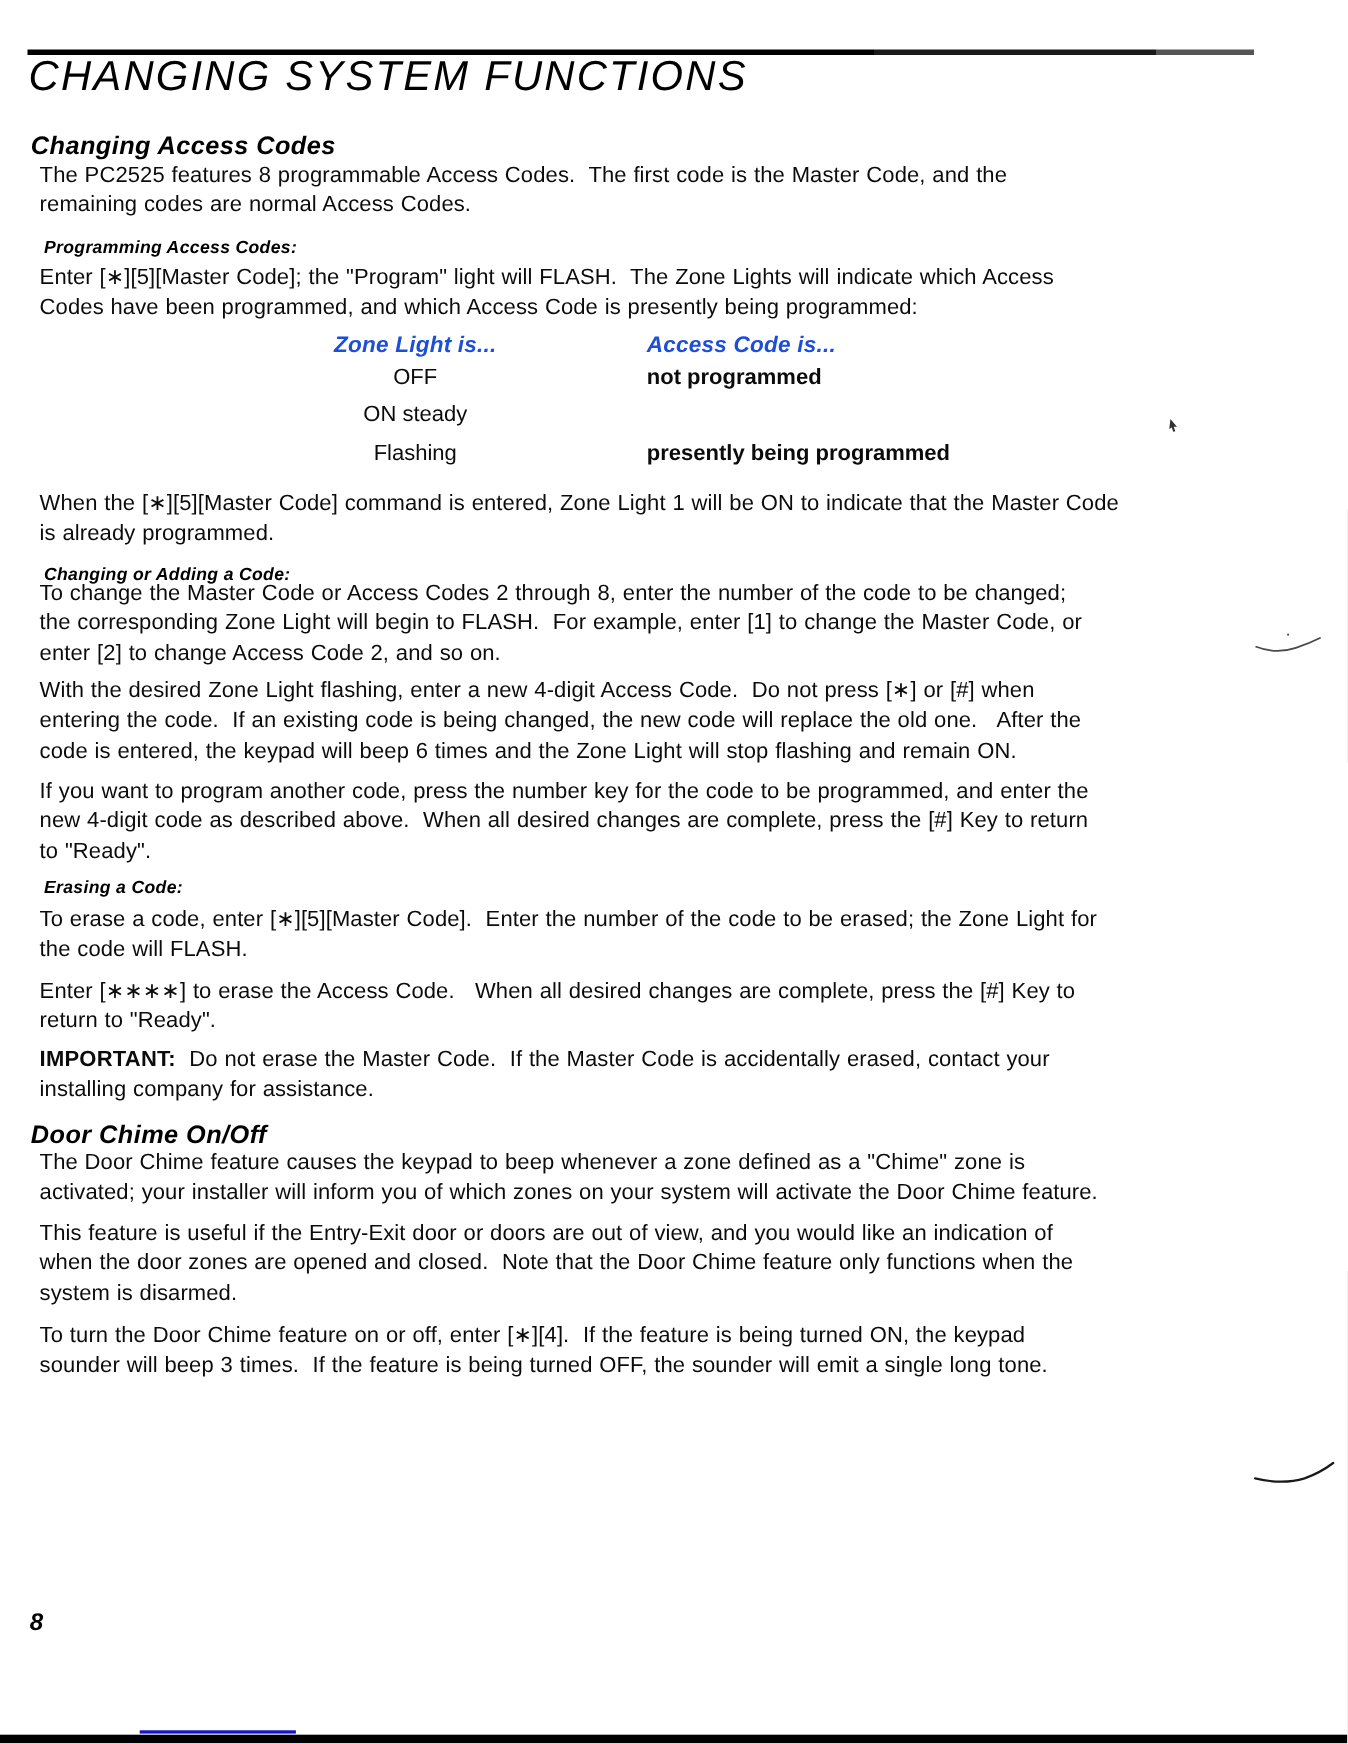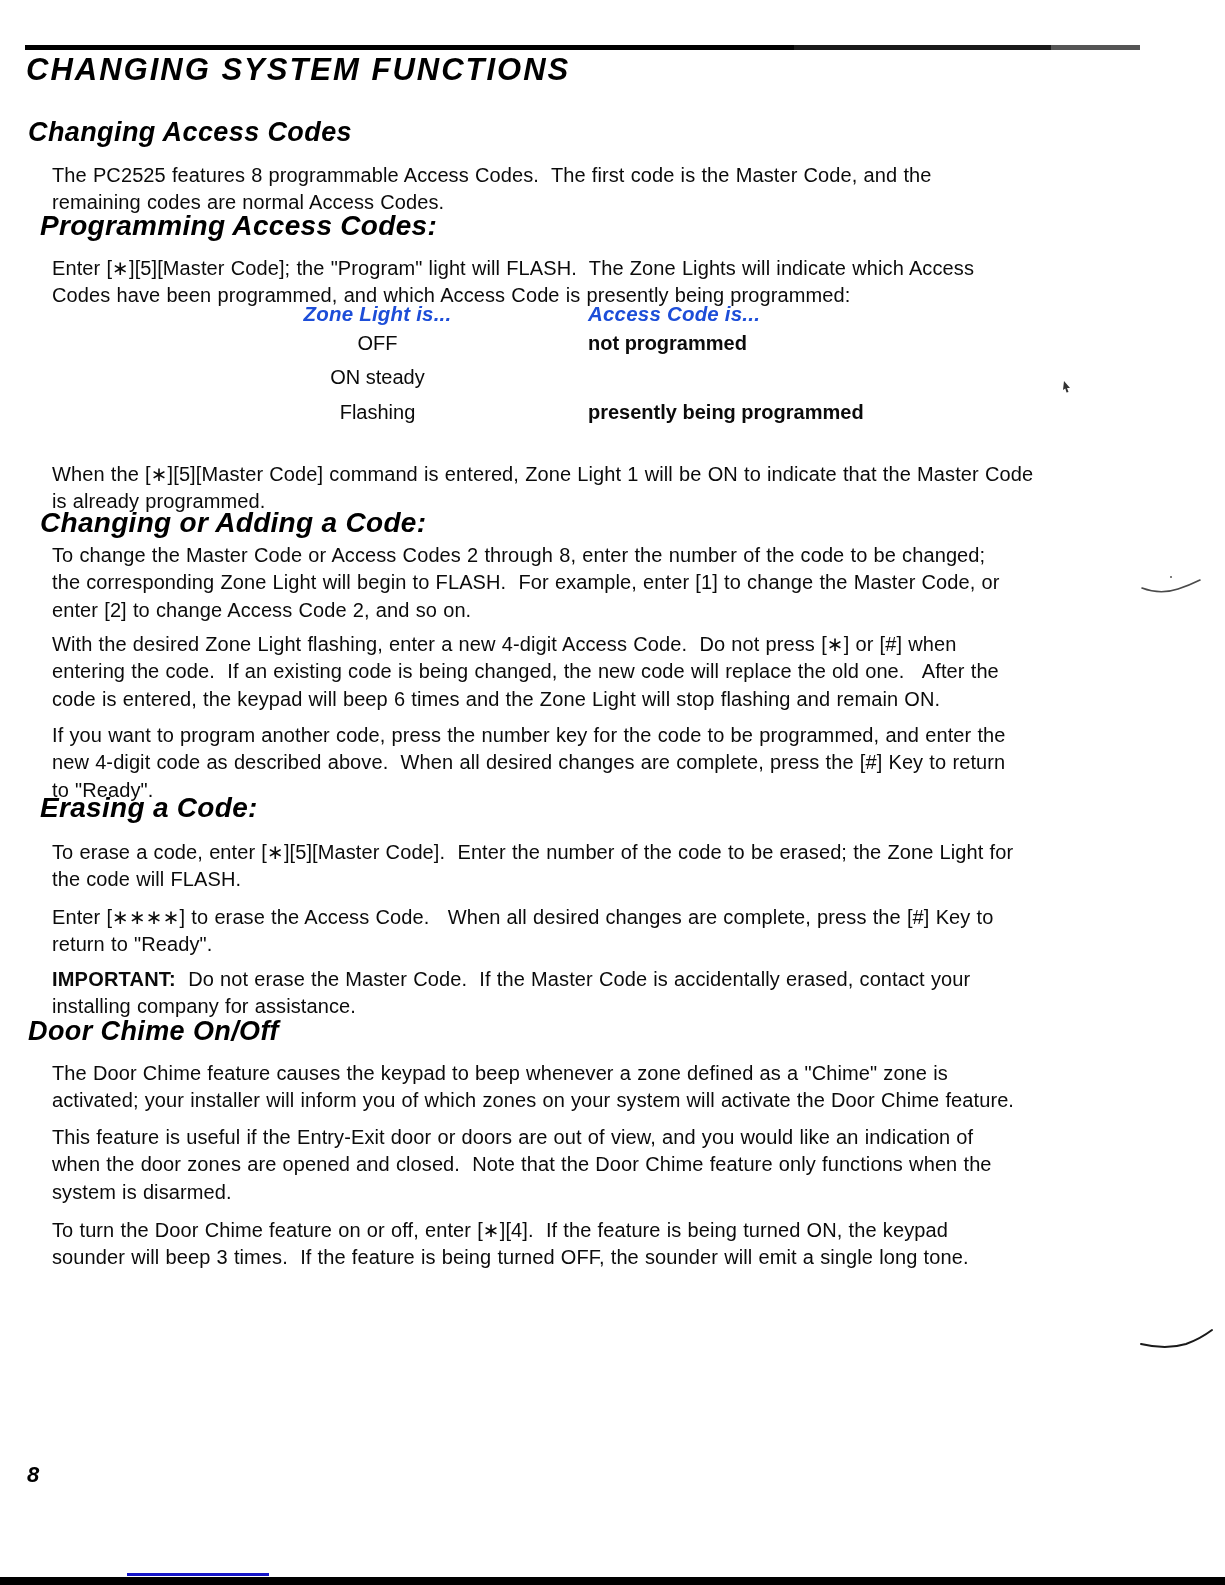--- a/index.html
+++ b/index.html
@@ -7,35 +7,35 @@
     position:relative;width:1225px;height:1585px;margin:0 auto;
     background:#ffffff;overflow:hidden;color:#0b0b0b;
     font-family:"Liberation Sans","DejaVu Sans",sans-serif;
   }
   .top-rule{
     position:absolute;left:25px;top:45px;width:1115px;height:5px;
     background:linear-gradient(90deg,#000 0 69%,#1a1a1a 69% 92%,#555 92% 100%);
   }
   .title{
     position:absolute;left:26px;top:52px;margin:0;
-    font-size:31px;line-height:36px;font-weight:bold;font-style:italic;
+    font-size:38px;line-height:36px;font-weight:normal;font-style:italic;
     letter-spacing:2px;color:#000;white-space:pre;
   }
   .h2{
     position:absolute;left:28px;margin:0;
-    font-size:27px;line-height:27px;font-weight:bold;font-style:italic;
+    font-size:23px;line-height:27px;font-weight:bold;font-style:italic;
     letter-spacing:.4px;color:#000;white-space:pre;text-align:center;
   }
   .h3{
     position:absolute;left:40px;margin:0;
-    font-size:28px;line-height:25px;font-weight:bold;font-style:italic;
+    font-size:16px;line-height:25px;font-weight:bold;font-style:italic;
     letter-spacing:.3px;color:#000;white-space:pre;
   }
   .para{
-    position:absolute;left:36px;width:1150px;margin:16px;
+    position:absolute;left:36px;width:1150px;margin:0;
     font-size:20px;line-height:27.3px;letter-spacing:.1px;word-spacing:.5px;
     white-space:pre-wrap;color:#0b0b0b;
   }
   .para b{letter-spacing:.2px;}
   .trow{position:absolute;left:0;width:1225px;height:28px;font-size:20px;line-height:27px;}
   .trow .c1{position:absolute;left:290px;width:175px;text-align:center;white-space:pre;}
   .trow .c2{position:absolute;left:588px;width:420px;text-align:left;white-space:pre;font-weight:bold;}
   .trow.thead .c1,.trow.thead .c2{
     font-weight:bold;font-style:italic;font-size:20.5px;letter-spacing:.2px;color:#1d4ed8;
   }

